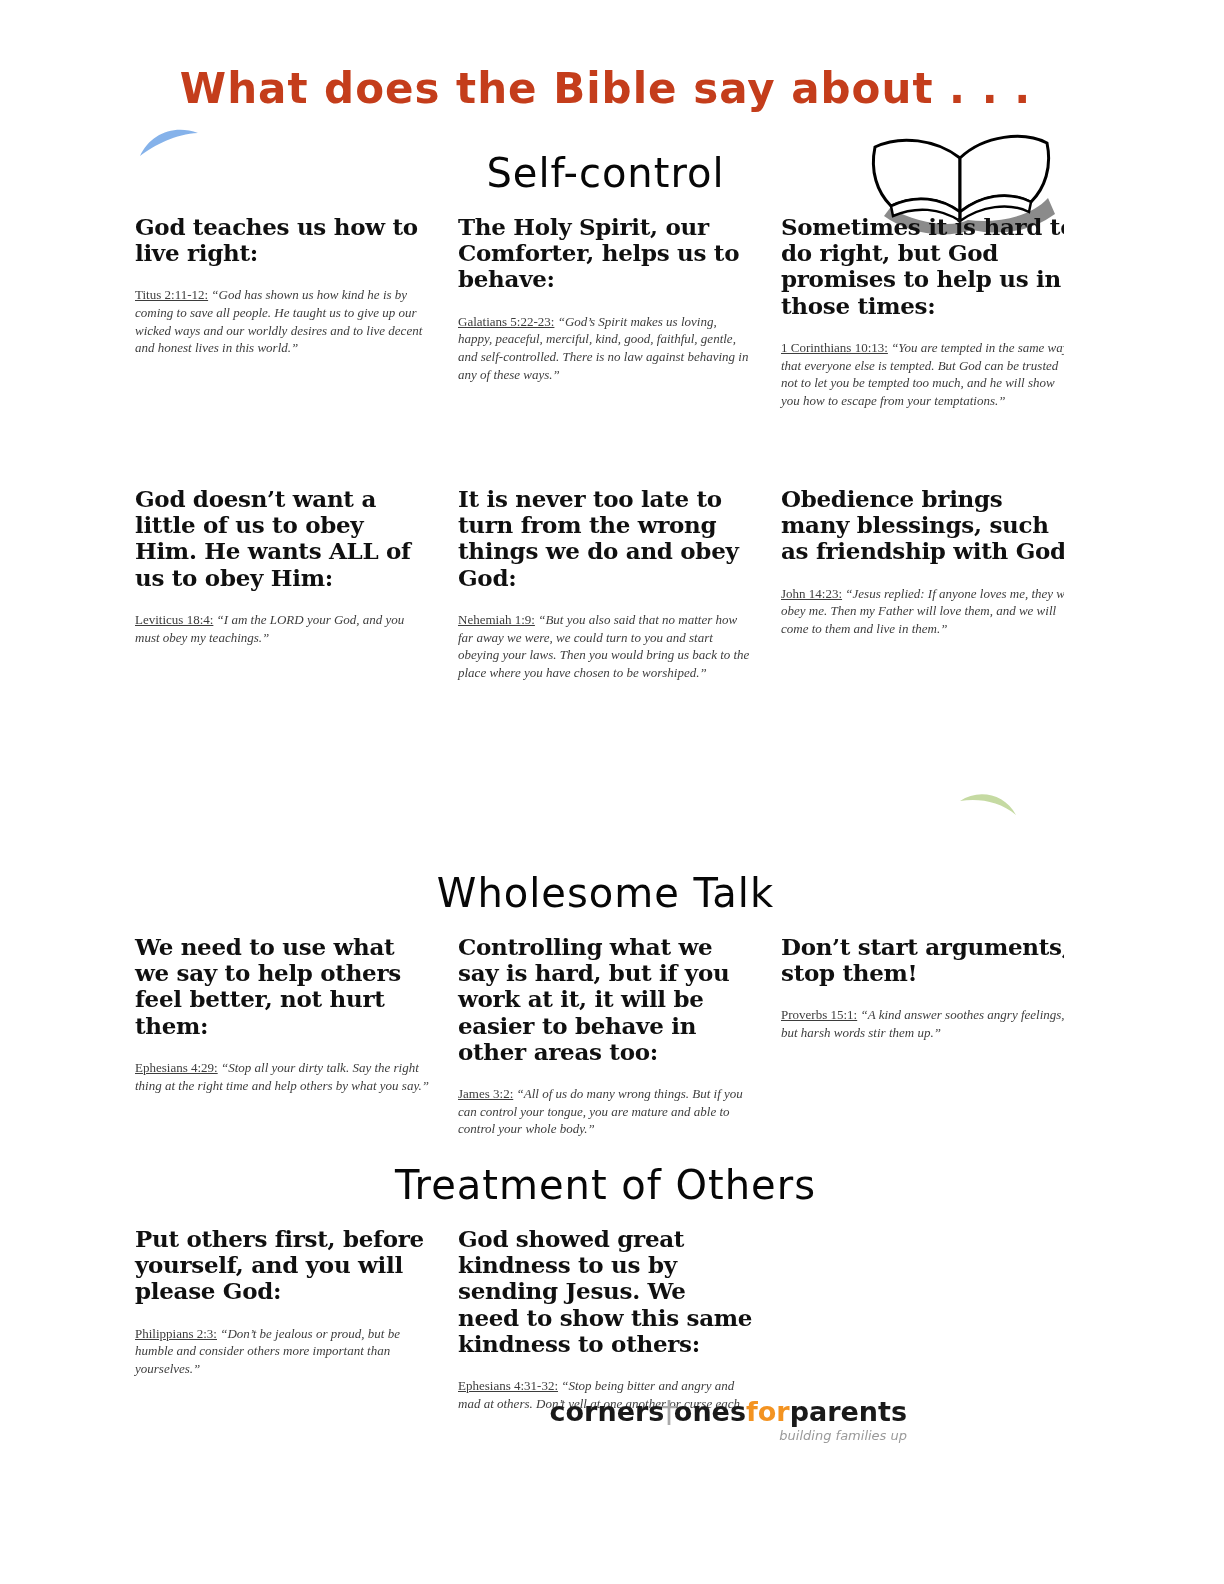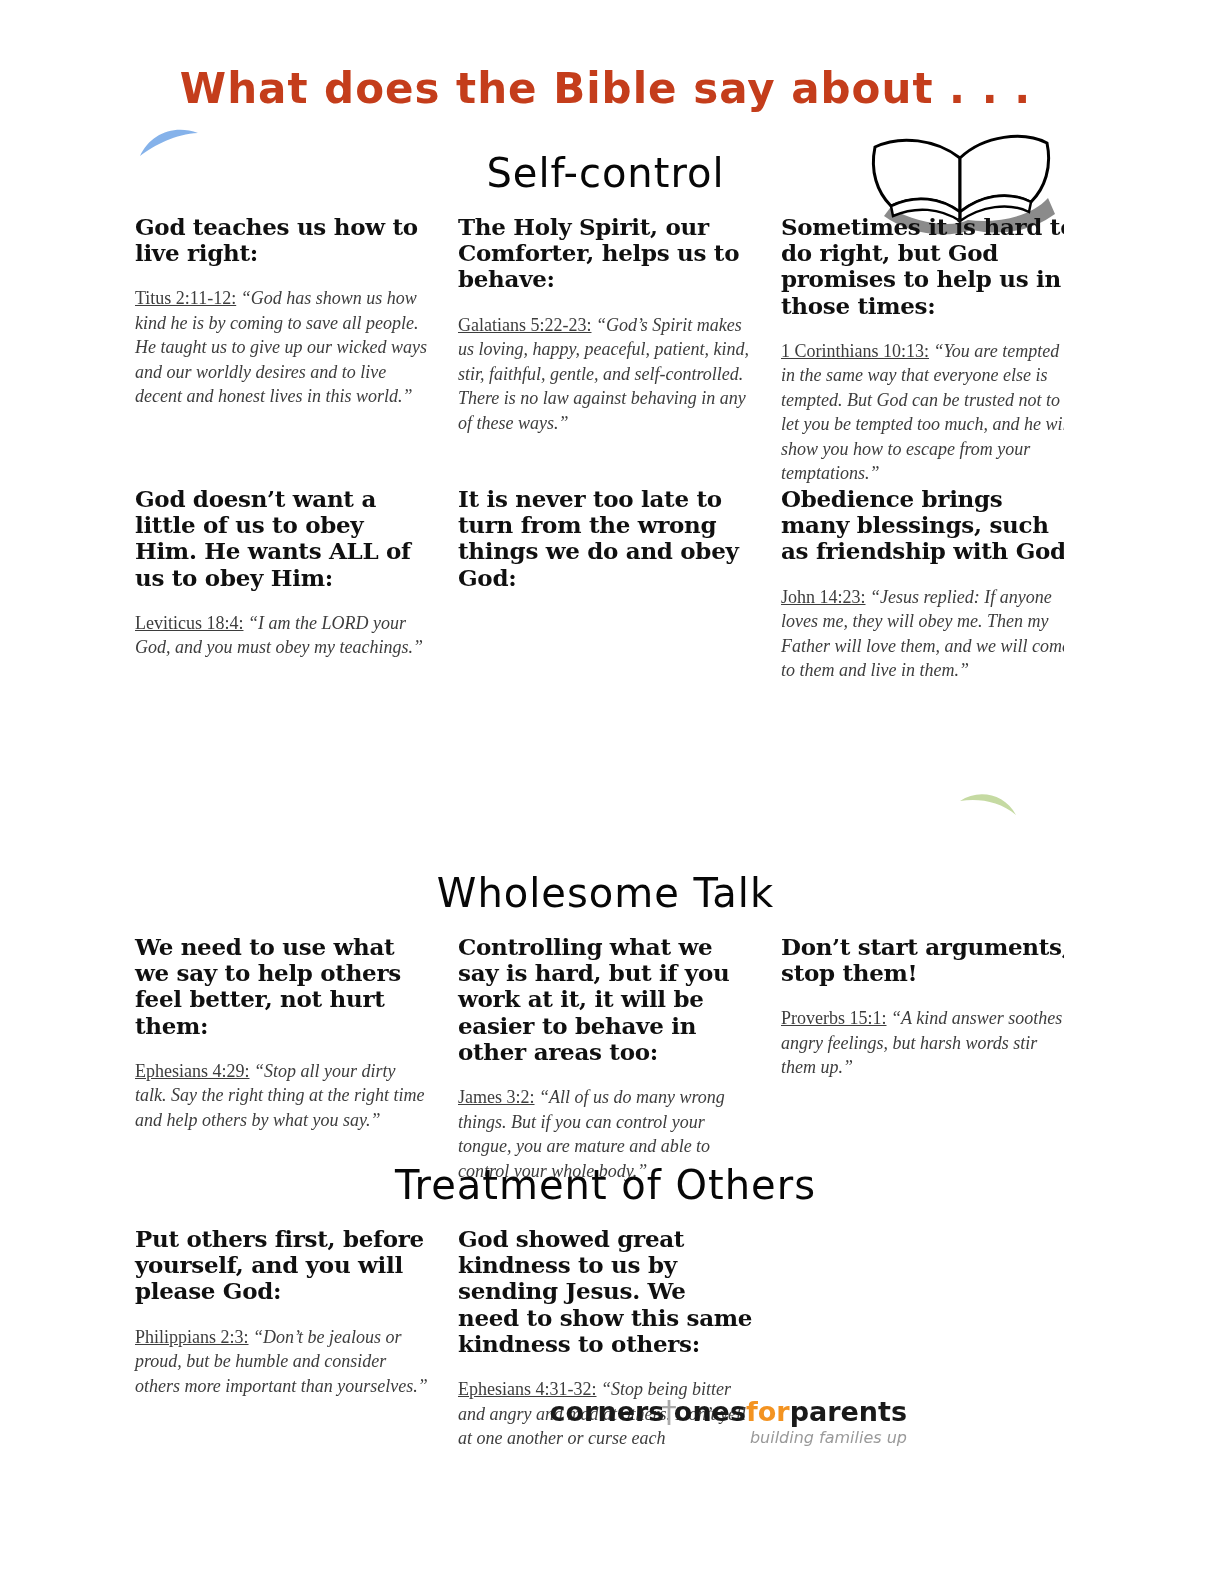--- a/index.html
+++ b/index.html
@@ -55,21 +55,21 @@
     font-weight:bold;
     font-size:23px;
     line-height:1.14;
     letter-spacing:-0.3px;
     color:#101010;
     hyphens:auto;
   }
   .verse{
     margin:0;
     font-family:"Liberation Serif", serif;
-    font-size:18px;
+    font-size:13px;
     line-height:1.36;
     color:#3d3d3d;
   }
   .verse .ref{text-decoration:underline;}
   .verse .quote{font-style:italic;}
   .verse.continuation{padding-top:6px;}
   .logo{
     position:absolute;
     top:1393px;
     right:157px;
@@ -89,21 +89,21 @@
     font-size:31px;
     position:relative;
     top:1px;
     margin:0 -3px;
   }
   .logo-line .for{color:#f39321;}
   .tagline{
     margin-top:1px;
     font-family:"DejaVu Sans", sans-serif;
     font-style:italic;
-    font-size:16px;
+    font-size:13px;
     color:#9a9a9a;
   }
 </style>
 </head>
 <body>
 
 <div class="page">
 
   <h1 class="title">What does the Bible say about . . .</h1>
 
@@ -132,37 +132,38 @@
 
   <section class="sec sec0">
     <h2 class="sec-heading">Self-control</h2>
     <div class="cols">
       <div class="col">
         <h3 class="col-heading">God teaches us how to live right:</h3>
         <p class="verse"><span class="ref">Titus 2:11-12:</span> <span class="quote">“God has shown us how kind he is by coming to save all people. He taught us to give up our wicked ways and our worldly desires and to live decent and honest lives in this world.”</span></p>
       </div>
       <div class="col">
         <h3 class="col-heading">The Holy Spirit, our Comforter, helps us to behave:</h3>
-        <p class="verse"><span class="ref">Galatians 5:22-23:</span> <span class="quote">“God’s Spirit makes us loving, happy, peaceful, patient, kind, stir, faithful, gentle, and self-controlled. There is no law against behaving in any of these ways.”</span></p>
+        <p class="verse"><span class="ref">Galatians 5:22-23:</span> <span class="quote">“God’s Spirit makes us loving, happy, peaceful, merciful, kind, good, faithful, gentle, and self-controlled. There is no law against behaving in any of these ways.”</span></p>
       </div>
       <div class="col">
         <h3 class="col-heading">Sometimes it is hard to do right, but God promises to help us in those times:</h3>
         <p class="verse"><span class="ref">1 Corinthians 10:13:</span> <span class="quote">“You are tempted in the same way that everyone else is tempted. But God can be trusted not to let you be tempted too much, and he will show you how to escape from your temptations.”</span></p>
       </div>
     </div>
   </section>
 
   <section class="sec sec1">
     <div class="cols">
       <div class="col">
         <h3 class="col-heading">God doesn’t want a little of us to obey Him.  He wants ALL of us to obey Him:</h3>
         <p class="verse"><span class="ref">Leviticus 18:4:</span> <span class="quote">“I am the LORD your God, and you must obey my teachings.”</span></p>
       </div>
       <div class="col">
         <h3 class="col-heading">It is never too late to turn from the wrong things we do and obey God:</h3>
+        <p class="verse"><span class="ref">Nehemiah 1:9:</span> <span class="quote">“But you also said that no matter how far away we were, we could turn to you and start obeying your laws. Then you would bring us back to the place where you have chosen to be worshiped.”</span></p>
       </div>
       <div class="col">
         <h3 class="col-heading">Obedience brings many blessings, such as friendship with God:</h3>
         <p class="verse"><span class="ref">John 14:23:</span> <span class="quote">“Jesus replied: If anyone loves me, they will obey me. Then my Father will love them, and we will come to them and live in them.”</span></p>
       </div>
     </div>
   </section>
 
   <section class="sec sec2">
     <h2 class="sec-heading">Wholesome Talk</h2>

